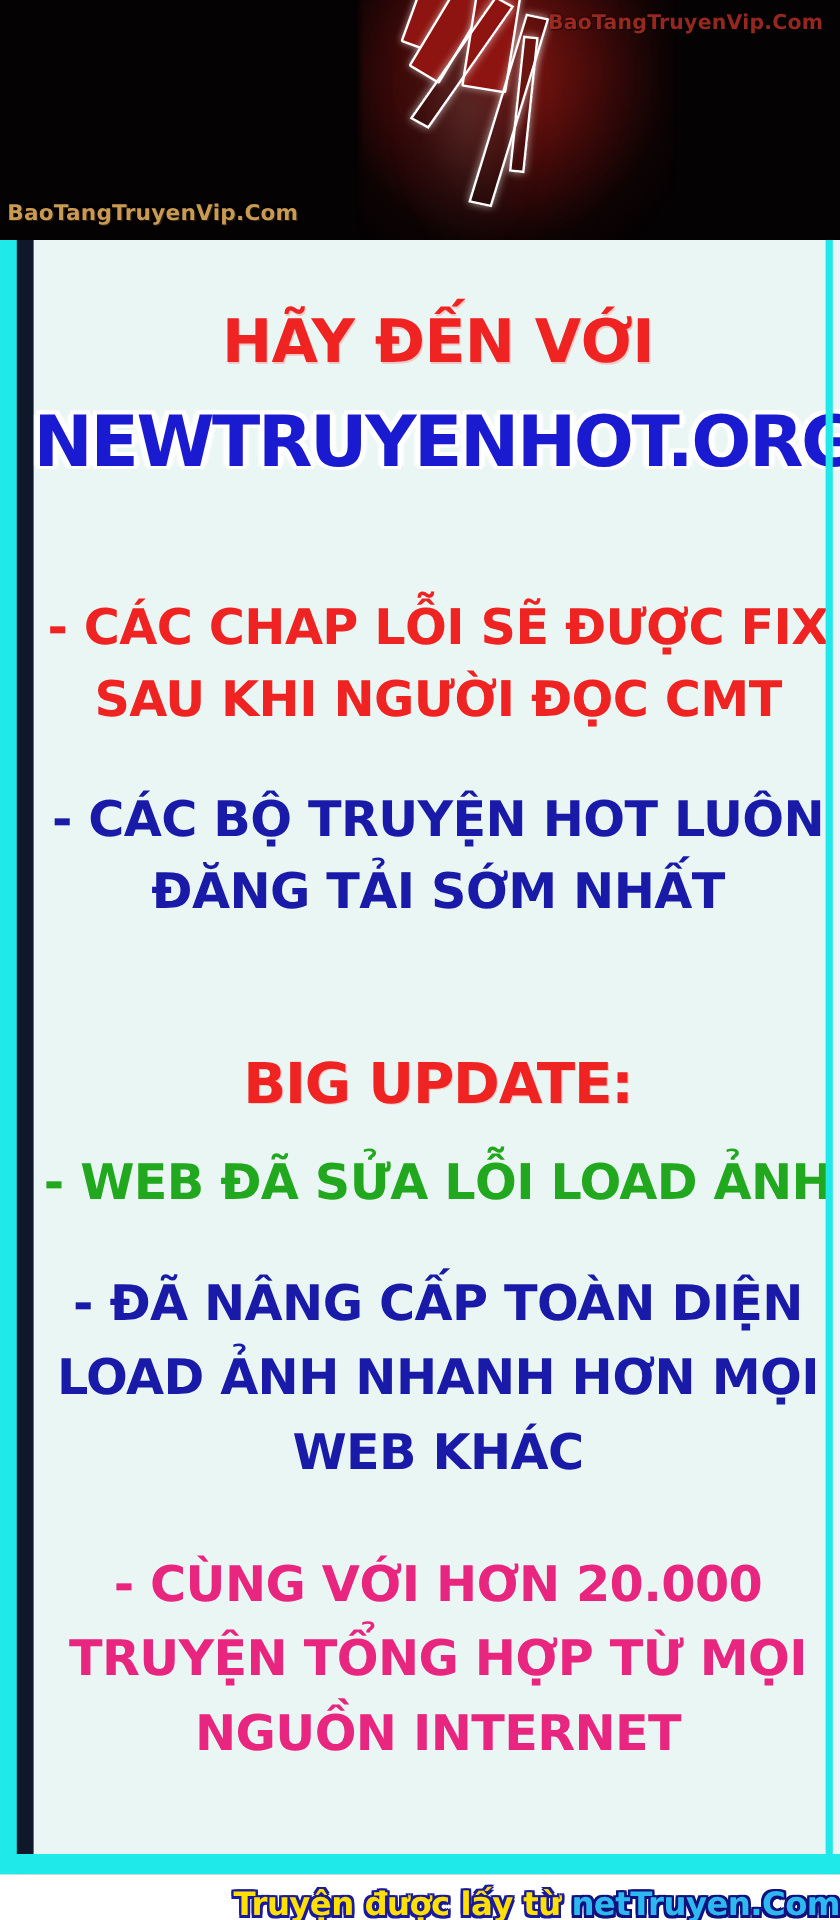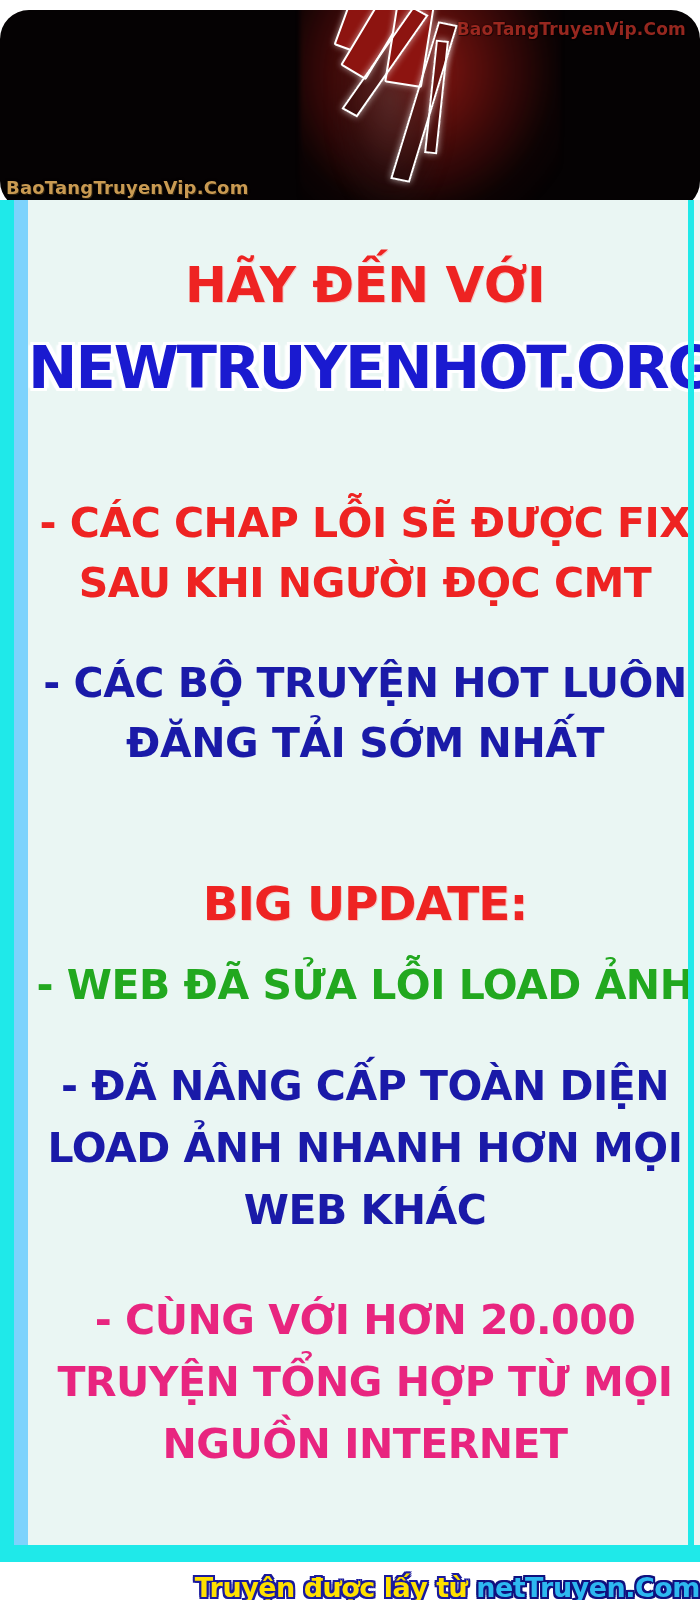--- a/index.html
+++ b/index.html
@@ -7,22 +7,22 @@
   body{
     width:700px;height:1600px;overflow:hidden;
     background:#ffffff;
     font-family:"Liberation Sans", sans-serif;
     -webkit-font-smoothing:antialiased;
   }
   #page{position:relative;width:700px;height:1600px;overflow:hidden;background:#fff;}
 
   
   .manga-panel{
-    position:absolute;left:0;top:10px;width:700px;height:200px;
-    background:#050203;overflow:hidden;border-radius:29px;
+    position:absolute;left:0;top:0;width:700px;height:200px;
+    background:#050203;overflow:hidden;
   }
   .panel-art{position:absolute;left:0;top:0;width:700px;height:200px;}
   .art-glow{
     position:absolute;left:300px;top:-40px;width:260px;height:250px;
     background:radial-gradient(ellipse at 45% 40%, rgba(150,25,20,.95) 0%, rgba(92,14,12,.75) 38%, rgba(30,5,5,.35) 68%, rgba(0,0,0,0) 85%);
     filter:blur(2px);
   }
   .blade{position:absolute;background:#8d1410;border:2px solid #ffffff;box-shadow:0 0 6px rgba(255,255,255,.55);}
   .b1{left:352px;top:-70px;width:30px;height:110px;transform:rotate(20deg);border-radius:2px;}
   .b2{left:372px;top:-60px;width:26px;height:128px;transform:rotate(31deg);border-radius:2px;}
@@ -47,21 +47,21 @@
     opacity:.92;
   }
   .wm-bottom{
     left:6px;top:167px;font-size:18px;color:#c99a52;
     text-shadow:0 0 3px rgba(0,0,0,.85), 1px 1px 0 #3b2a12;
   }
 
   
   .ad-banner{
     position:absolute;left:0;top:200px;width:700px;height:1362px;
-    background:#7dd3fc;
+    background:#0f172a;
     box-sizing:border-box;
     border-left:14px solid #1fe9e9;
     border-right:0;
     padding:0;
   }
   .ad-inner{
     position:absolute;left:14px;top:0px;width:674px;height:1345px;
     background:#eaf6f3;
     box-sizing:border-box;
     padding:0 10px;

